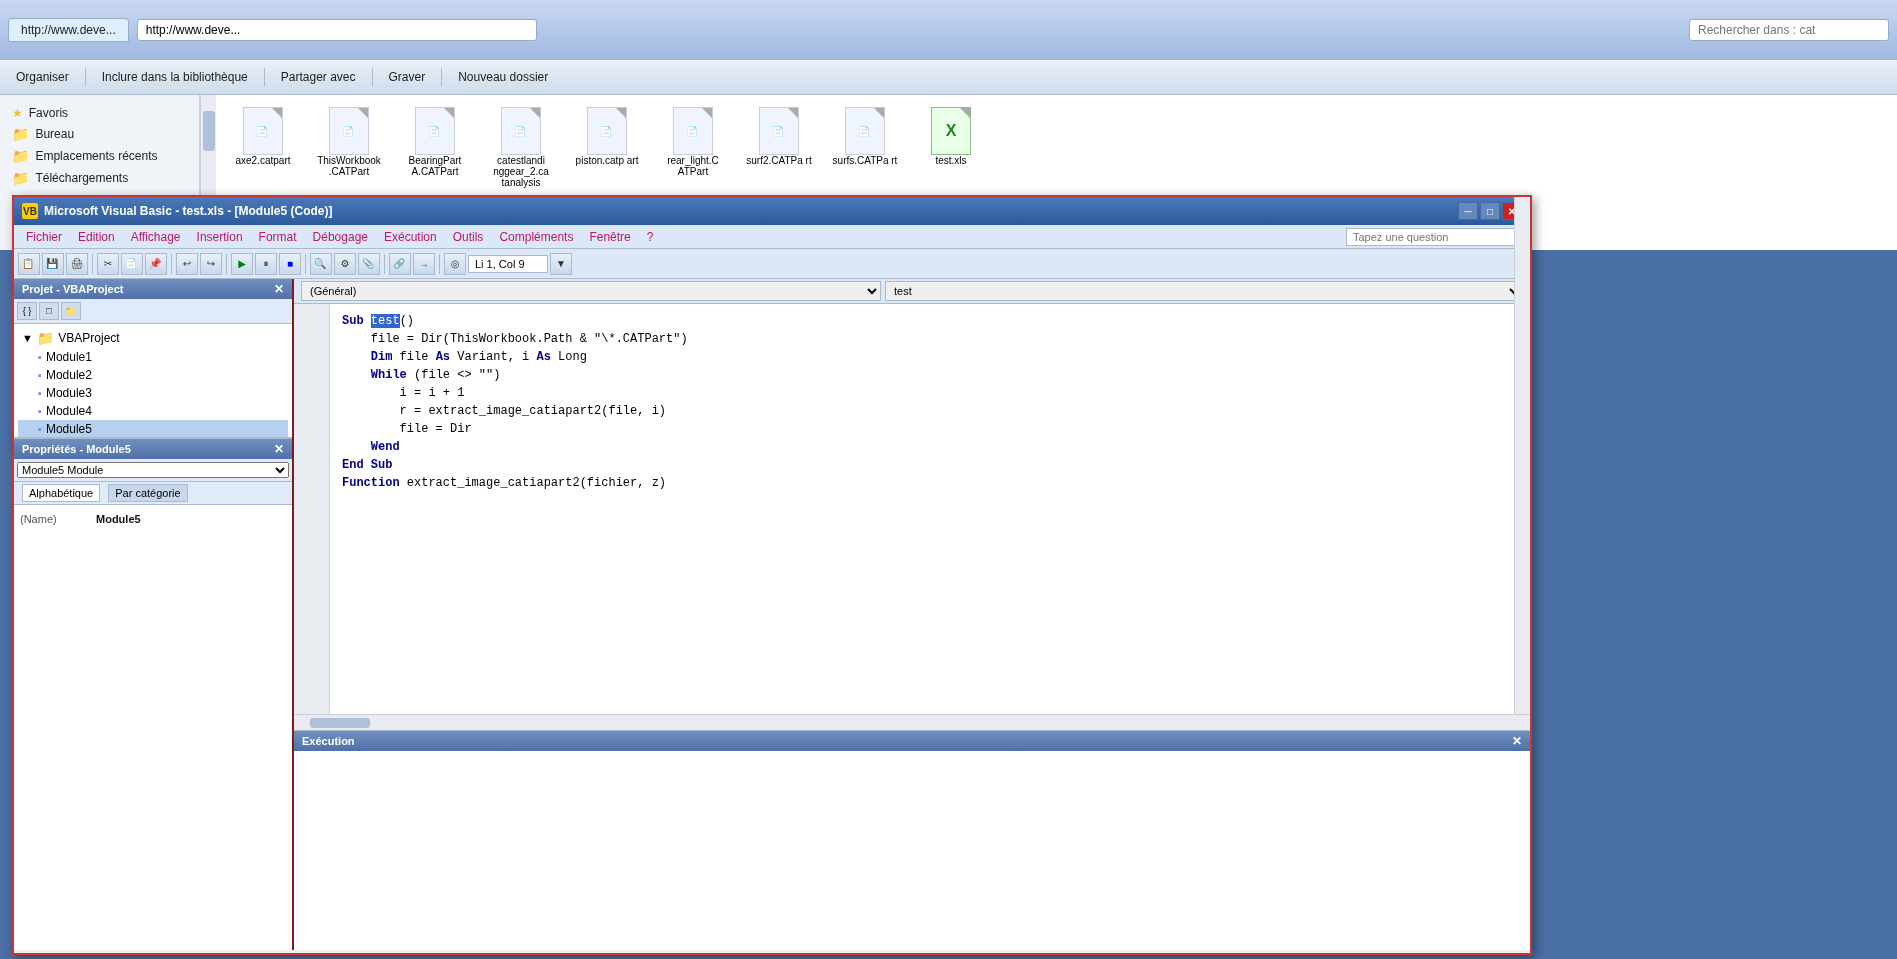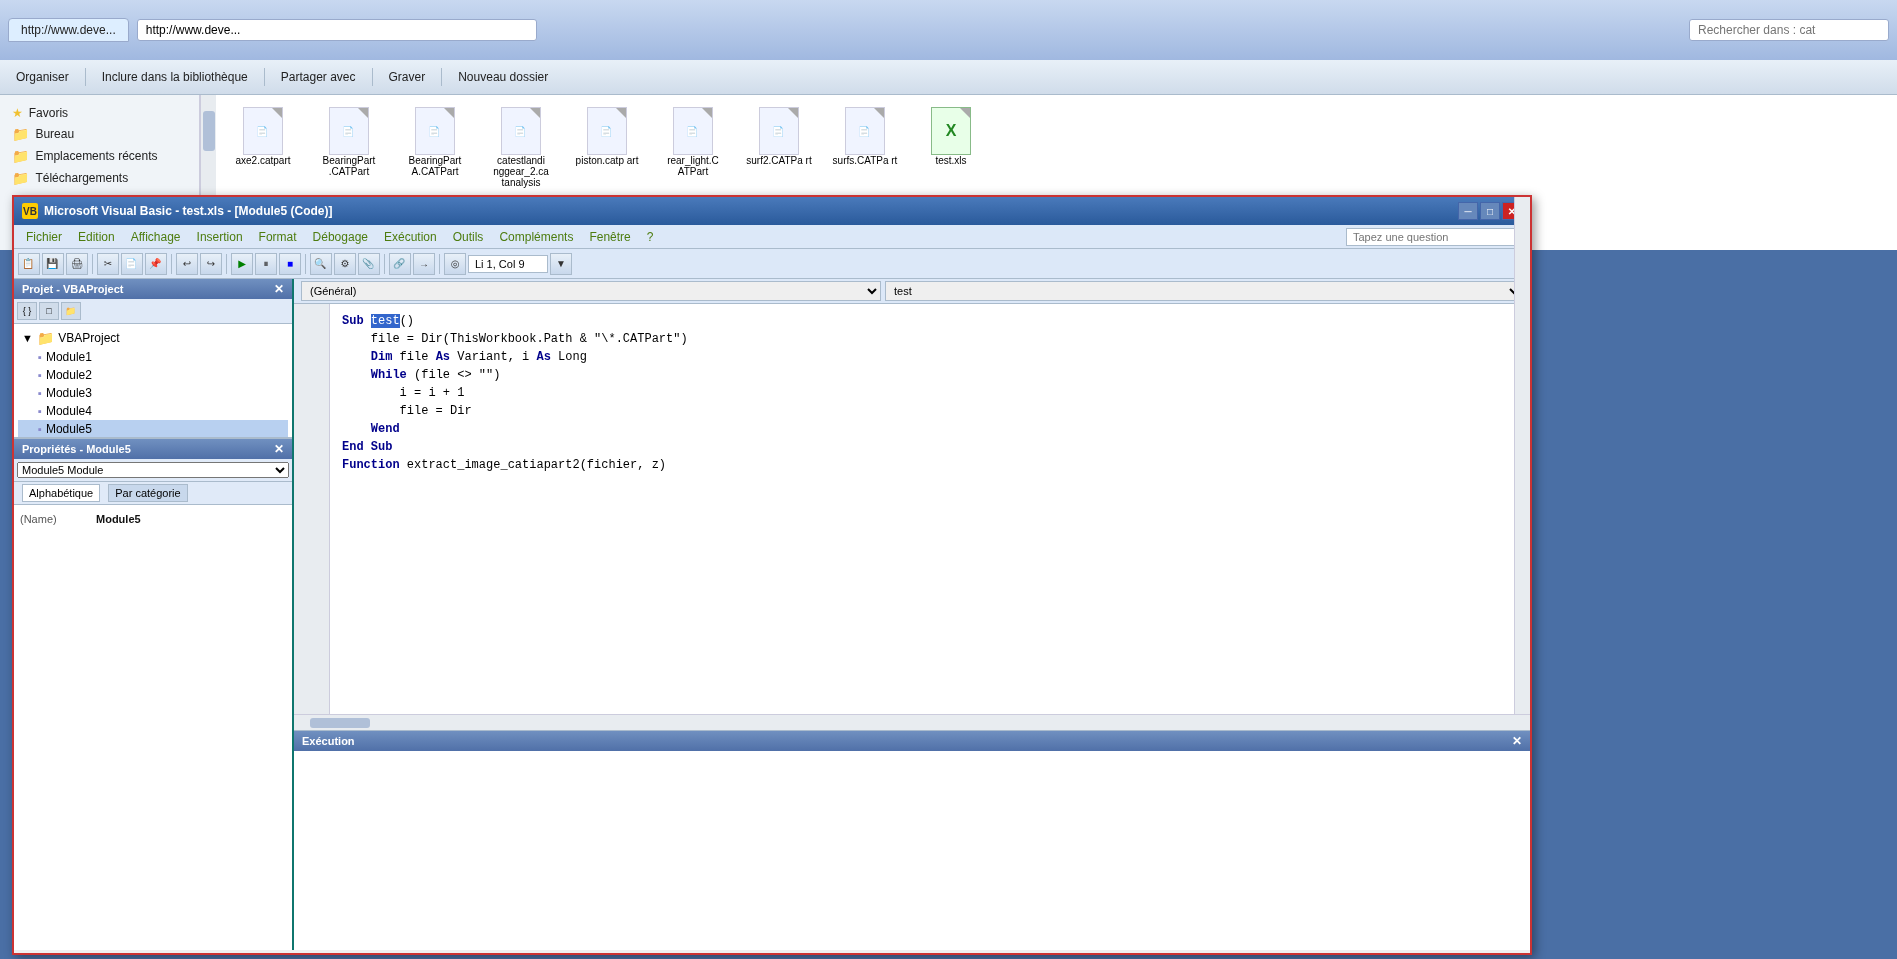--- a/index.html
+++ b/index.html
@@ -200,21 +200,21 @@
       height: 24px;
       display: flex;
       align-items: center;
       padding: 0 4px;
       border-bottom: 1px solid #aabbcc;
     }
     .vba-menubar .menu-item {
       padding: 2px 8px;
       font-size: 12px;
       cursor: pointer;
-      color: #4d7c0f;
+      color: #be185d;
     }
 
     
     .vba-toolbar {
       background: #dce8f8;
       height: 30px;
       display: flex;
       align-items: center;
       padding: 0 4px;
       gap: 2px;
@@ -244,21 +244,21 @@
     .vba-main {
       display: flex;
       height: calc(100% - 85px);
     }
 
     
     .vba-left {
       width: 280px;
       display: flex;
       flex-direction: column;
-      border-right: 2px solid #0f766e;
+      border-right: 2px solid #7f1d1d;
     }
     .vba-project-panel {
       height: 160px;
       border-bottom: 2px solid #aabbcc;
       display: flex;
       flex-direction: column;
     }
     .panel-header {
       background: linear-gradient(to bottom, #7090c0, #5070a8);
       color: white;
@@ -484,21 +484,21 @@
   </div>
 
   <div class="file-area">
 
     <div class="file-item">
       <div class="file-icon"><div class="file-icon-corner"></div>📄</div>
       <span>axe2.catpart</span>
     </div>
     <div class="file-item">
       <div class="file-icon"><div class="file-icon-corner"></div>📄</div>
-      <span>BearingPart .CATPart</span>
+      <span>ThisWorkbook .CATPart</span>
     </div>
     <div class="file-item">
       <div class="file-icon"><div class="file-icon-corner"></div>📄</div>
       <span>BearingPart A.CATPart</span>
     </div>
     <div class="file-item">
       <div class="file-icon"><div class="file-icon-corner"></div>📄</div>
       <span>catestlandi nggear_2.ca tanalysis</span>
     </div>
     <div class="file-item">
@@ -662,20 +662,21 @@
       <div style="flex:1; display:flex; flex-direction:column; position:relative; overflow:hidden;">
         <div class="code-editor">
           <div class="code-margin">
             <span class="margin-icon"></span>
           </div>
           <div class="code-line"><span class="kw">Sub</span> <span class="highlight">test</span>()</div>
           <div class="code-line">    file = Dir(ThisWorkbook.Path &amp; "\*.CATPart")</div>
           <div class="code-line">    <span class="kw">Dim</span> file <span class="kw">As</span> Variant, i <span class="kw">As</span> Long</div>
           <div class="code-line">    <span class="kw">While</span> (file &lt;&gt; "")</div>
           <div class="code-line">        i = i + 1</div>
+          <div class="code-line">        r = extract_image_catiapart2(file, i)</div>
           <div class="code-line">        file = Dir</div>
           <div class="code-line">    <span class="kw">Wend</span></div>
           <div class="code-line"><span class="kw">End Sub</span></div>
           <div class="code-line"></div>
           <div class="code-line"><span class="kw">Function</span> extract_image_catiapart2(fichier, z)</div>
         </div>
 
         <div class="code-scrollbar-h">
           <div class="h-thumb"></div>
         </div>

